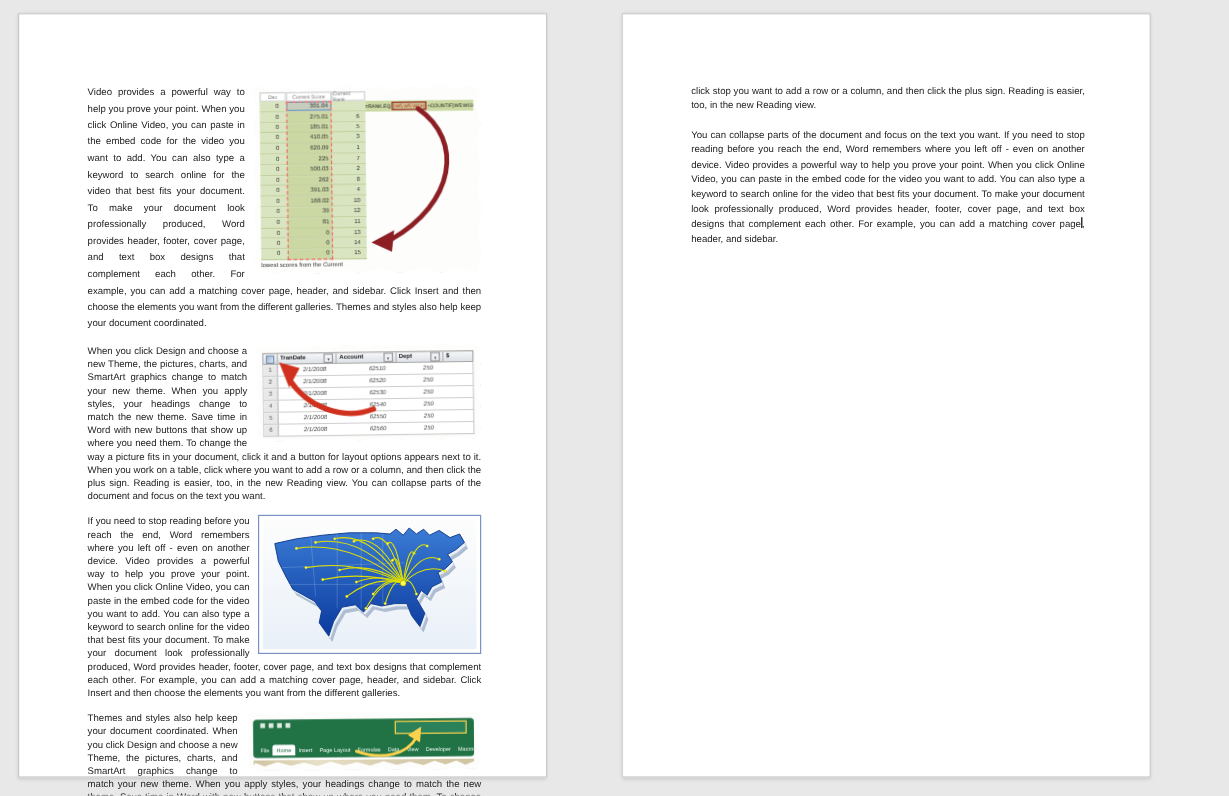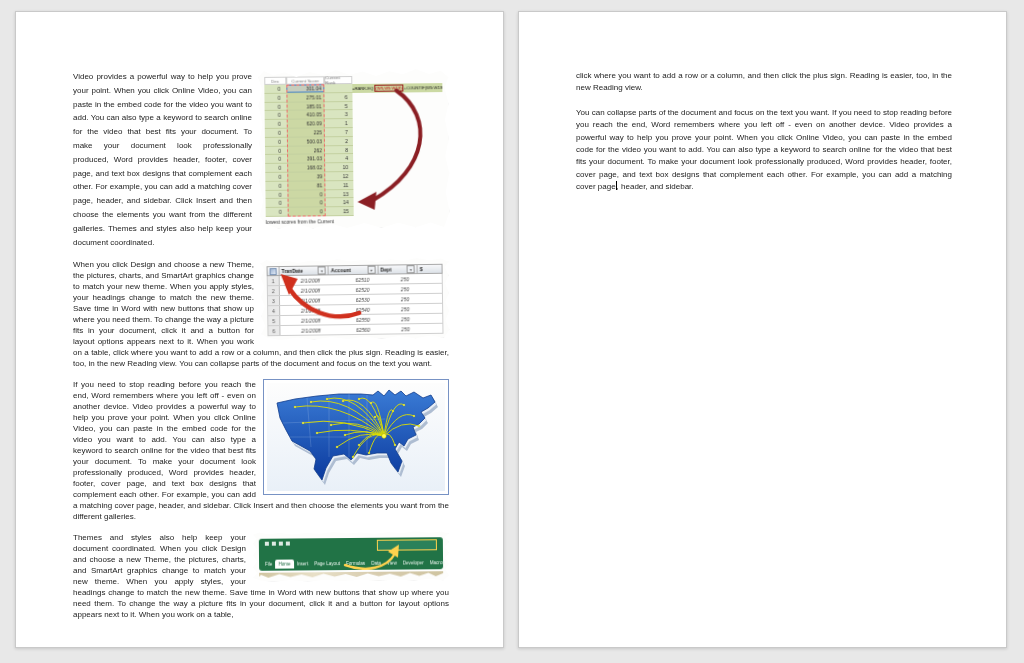--- a/index.html
+++ b/index.html
@@ -1,18 +1,18 @@
 <!DOCTYPE html>
 <html><head>
 <meta charset="utf-8">
 <style>
   html,body{margin:0;padding:0;background:#e8e8e8;}
   body{width:1024px;height:663px;position:relative;overflow:hidden;
        font-family:"Liberation Sans", sans-serif;}
-  .page{position:absolute;top:11px;width:489px;height:637px;background:#fff;
+  .page{position:absolute;top:11px;width:441px;height:637px;background:#fff;
         border:1px solid #c9c9c9;box-sizing:border-box;box-shadow:0 1px 3px rgba(0,0,0,.15);}
   #page1{left:15px}
   #page2{left:518px}
   .content{position:absolute;left:57px;right:54px;top:58px;}
   .block{display:flow-root;margin-bottom:10px;}
   .para{margin:0;text-align:justify;color:#1c1c1c;font-size:8px;}
   .lh14{line-height:13.8px}
   .lh11{line-height:11px}
   .p2{line-height:12.4px;margin-bottom:12px;}
   .caret{display:inline-block;width:1px;height:9px;background:#000;vertical-align:-1px;}
@@ -358,16 +358,16 @@
         <div class="ribbon-tear"></div>
       </figure>
       <p class="para lh11">Themes and styles also help keep your document coordinated. When you click Design and choose a new Theme, the pictures, charts, and SmartArt graphics change to match your new theme. When you apply styles, your headings change to match the new theme. Save time in Word with new buttons that show up where you need them. To change the way a picture fits in your document, click it and a button for layout options appears next to it. When you work on a table,</p>
     </div>
 
   </div>
 </div>
 
 <div class="page" id="page2">
   <div class="content">
-    <p class="para p2">click where you want to add a row or a column, and then click the plus sign. Reading is easier, too, in the new Reading view.</p>
+    <p class="para p2">click stop you want to add a row or a column, and then click the plus sign. Reading is easier, too, in the new Reading view.</p>
     <p class="para p2"><span>You can collapse parts of the document and focus on the text you want. If you need to stop reading before you reach the end, Word remembers where you left off - even on another device. Video provides a powerful way to help you prove your point. When you click Online Video, you can paste in the embed code for the video you want to add. You can also type a keyword to search online for the video that best fits your document. To make your document look professionally produced, Word provides header, footer, cover page, and text box designs that complement each other. For example, you can add a matching cover page</span><span class="caret"></span><span>, header, and sidebar.</span></p>
   </div>
 </div>
 
 </body></html>

